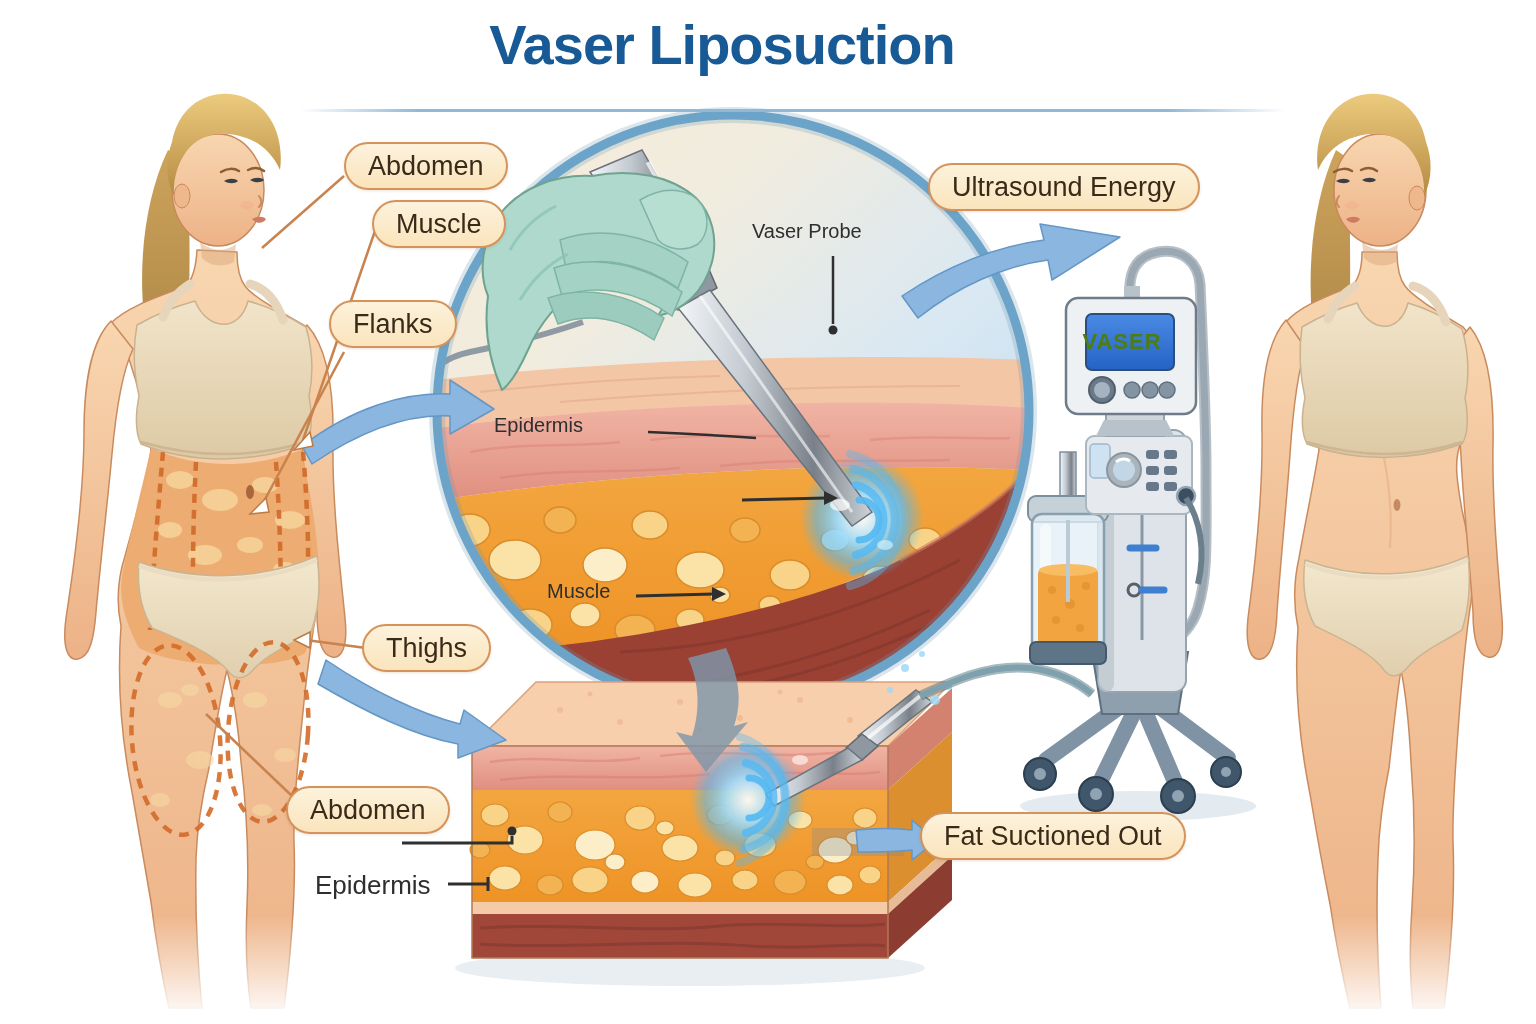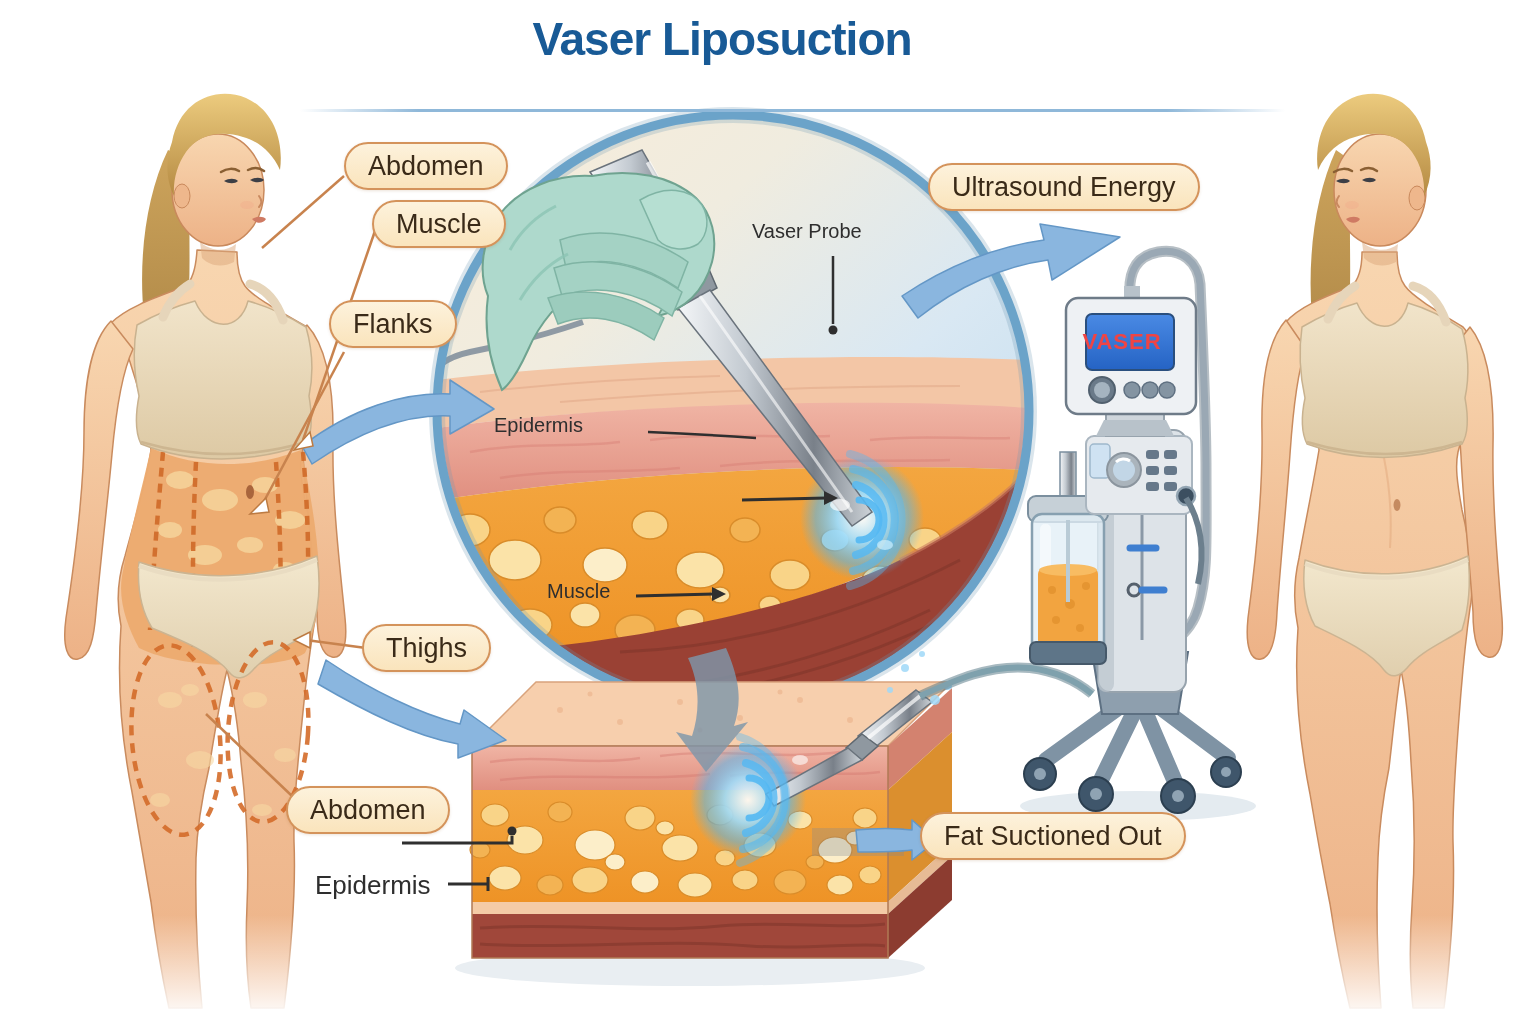--- a/index.html
+++ b/index.html
@@ -1,30 +1,30 @@
 <!DOCTYPE html>
 <html><head>
 <meta charset="utf-8">
 <style>
   html,body{margin:0;padding:0;background:#e8e8e8;}
   .canvas{position:relative;width:1536px;height:1024px;background:#ffffff;overflow:hidden;
           font-family:"Liberation Sans",sans-serif;}
   svg.scene{position:absolute;left:0;top:0;display:block;}
   .title{position:absolute;left:722px;top:12px;transform:translateX(-50%);margin:0;
-         font-size:46px;font-weight:bold;letter-spacing:-1px;color:#185a96;white-space:nowrap;}
+         font-size:56px;font-weight:bold;letter-spacing:-1px;color:#185a96;white-space:nowrap;}
   .underline{position:absolute;left:300px;top:109px;width:985px;height:3px;
          background:linear-gradient(90deg,rgba(160,195,225,0) 0%,#8fb8d9 12%,#8fb8d9 88%,rgba(160,195,225,0) 100%);}
   .pill{position:absolute;display:flex;align-items:center;justify-content:center;
         background:linear-gradient(#fdf2dc,#fae4bc);border:2px solid #d4935b;border-radius:26px;
         color:#3a2a18;font-size:27px;font-weight:500;height:44px;padding:0 22px;white-space:nowrap;
         box-shadow:0 1px 3px rgba(150,100,50,.18);}
   .lbl{position:absolute;color:#2e2e2e;font-size:20px;white-space:nowrap;}
   .lbl.sm{font-size:26px;}
   .screen-label{position:absolute;left:1086px;top:316px;width:72px;height:52px;display:flex;
-        align-items:center;justify-content:center;color:#ef4444;font-size:22px;font-weight:bold;
+        align-items:center;justify-content:center;color:#4d7c0f;font-size:22px;font-weight:bold;
         letter-spacing:1px;}
 </style>
 </head>
 <body>
 
 <div class="canvas">
 
 <svg class="scene" width="1536" height="1024" viewBox="0 0 1536 1024">
   <defs>
     <linearGradient id="skinG" x1="0" y1="0" x2="0" y2="1">

